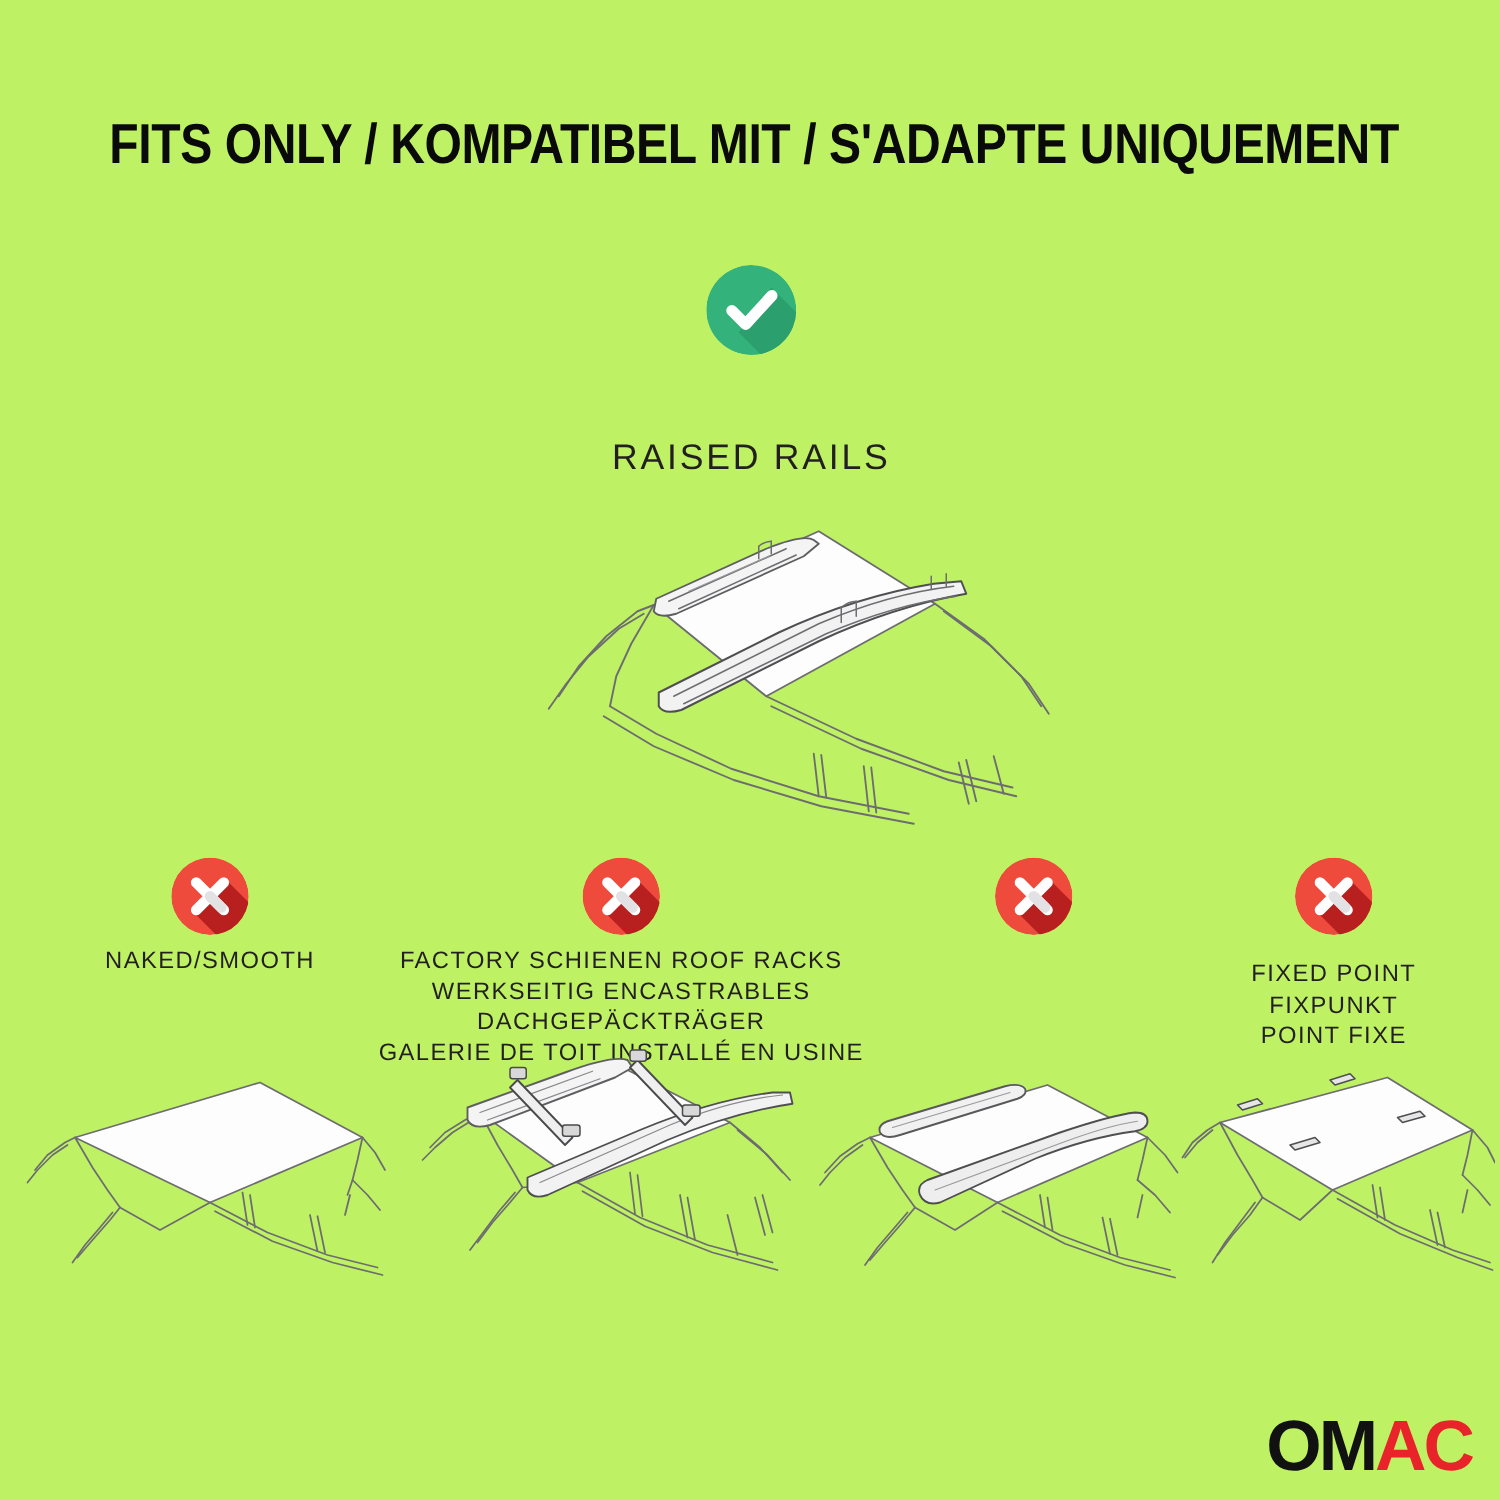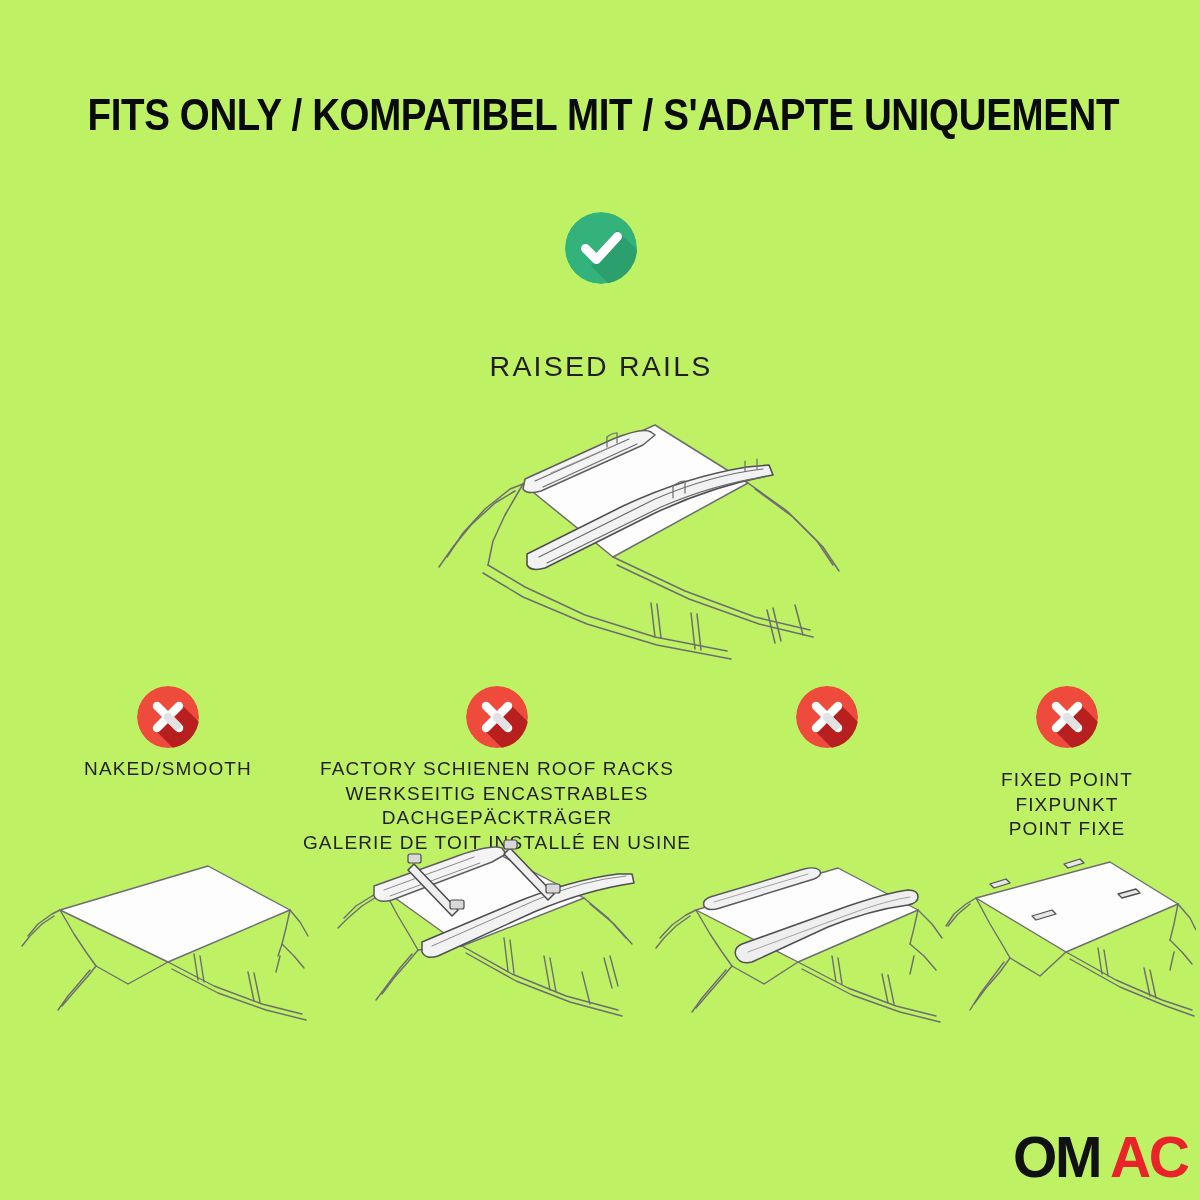--- a/index.html
+++ b/index.html
@@ -116,21 +116,21 @@
     top: 1128px;
     height: 58px;
     line-height: 58px;
     font-family: "Liberation Sans", sans-serif;
     font-weight: 700;
     font-size: 57px;
     letter-spacing: -2.4px;
     white-space: nowrap;
   }
   .logo .om { color: #111111; }
-  .logo .ac { color: #e8232a; padding-left: 10px; }
+  .logo .ac { color: #e8232a; }
 </style>
 </head>
 <body>
 
 <div id="page">
 
   <div class="title-bar">
     <span class="title-text">FITS ONLY / KOMPATIBEL MIT / S'ADAPTE UNIQUEMENT</span>
   </div>
 

